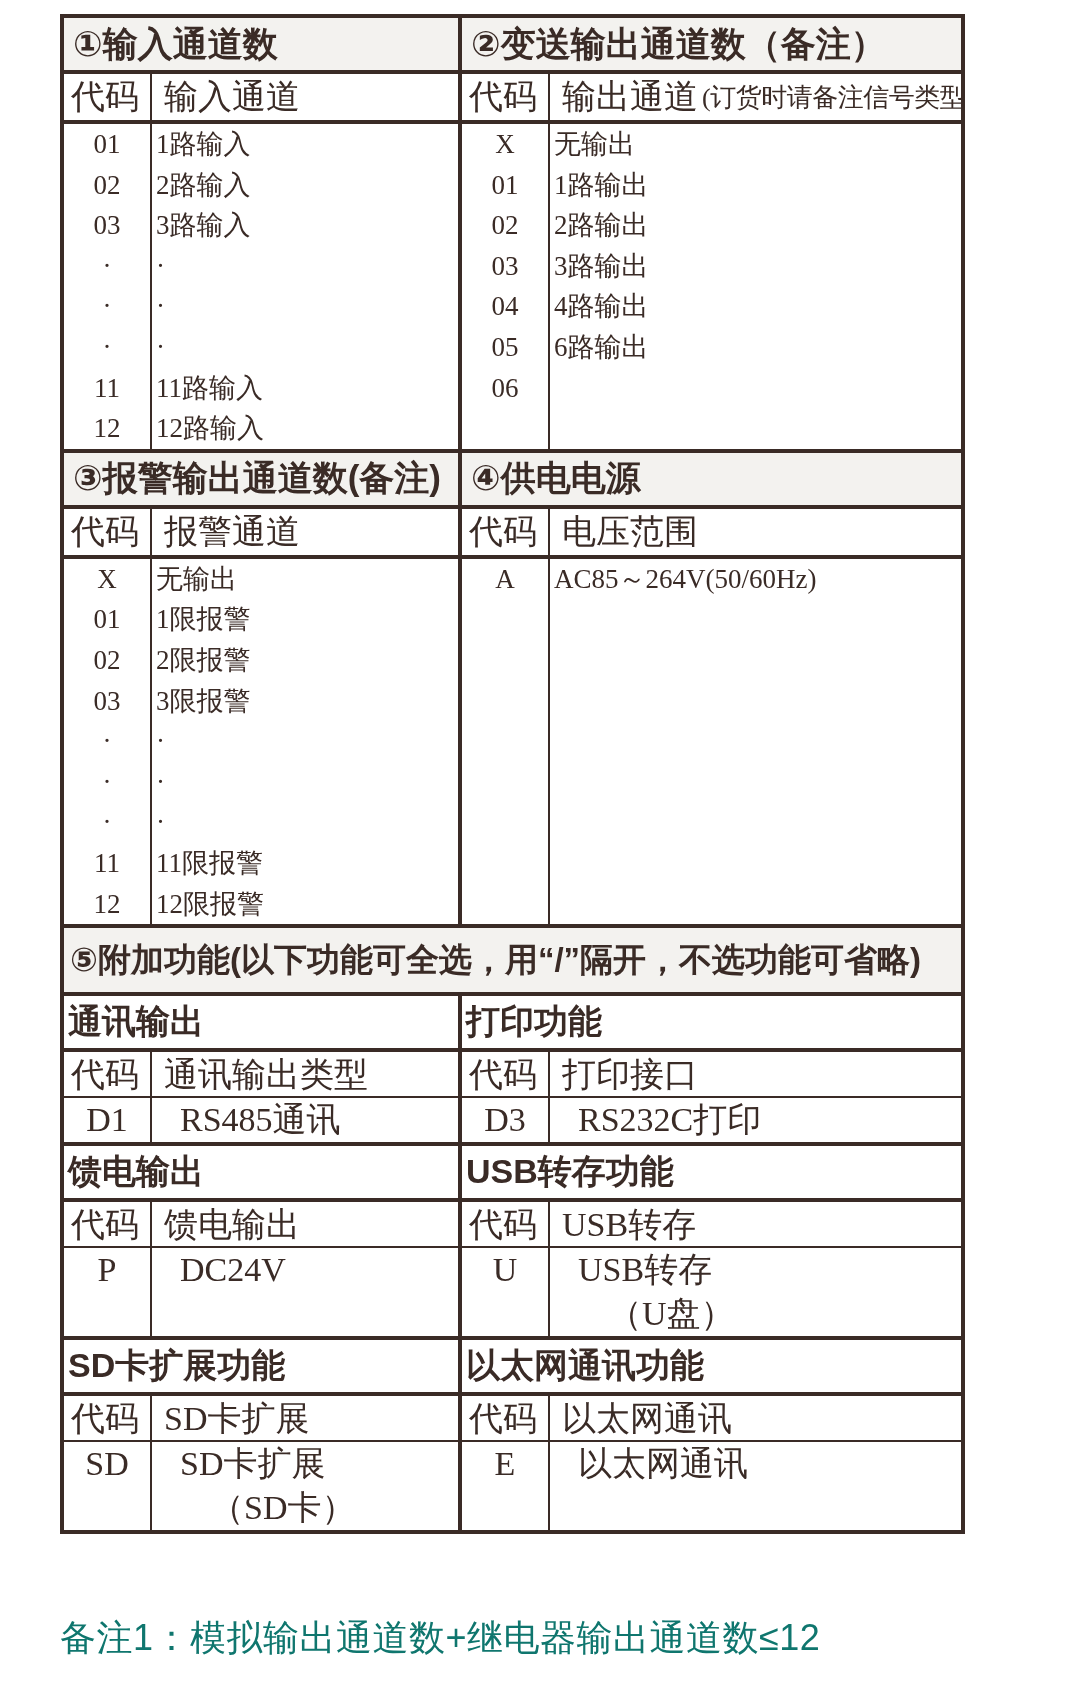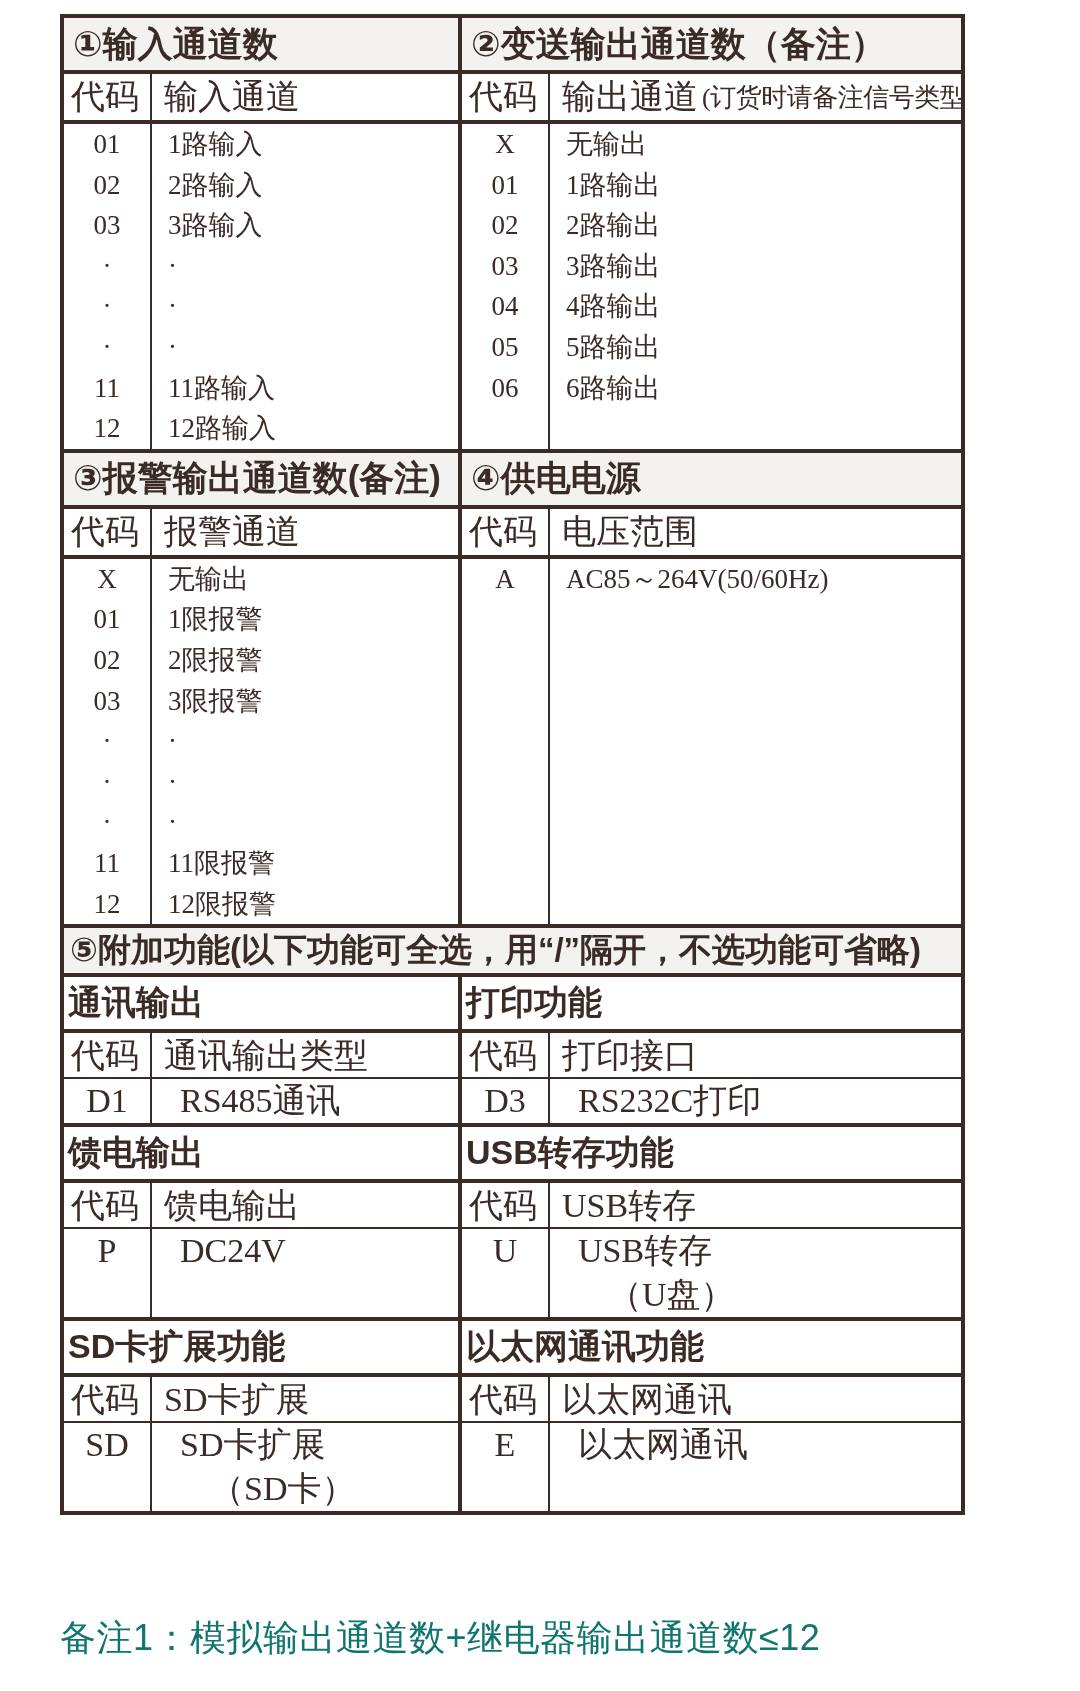--- a/index.html
+++ b/index.html
@@ -43,25 +43,25 @@
   .hdr .c2 {
     display: flex; align-items: center; padding-left: 12px;
     white-space: nowrap; overflow: hidden;
   }
   .note-small { font-size: 26px; margin-left: 4px; letter-spacing: -0.5px; }
 
   .tbody { flex: 1; display: grid; grid-template-columns: 88px 1fr; font-size: 27px; }
   .codes { border-right: 2px solid var(--bc); display: flex; flex-direction: column; }
   .codes > div { height: 40.6px; line-height: 40.6px; text-align: center; }
   .vals { display: flex; flex-direction: column; }
-  .vals > div { height: 40.6px; line-height: 40.6px; padding-left: 16px; }
+  .vals > div { height: 40.6px; line-height: 40.6px; padding-left: 4px; }
 
   .s5-title {
     border-top: 4px solid var(--bc);
-    height: 53px; border-bottom: 4px solid var(--bc);
+    height: 72px; border-bottom: 4px solid var(--bc);
     background: var(--titlebg);
     font-family: "Liberation Sans", "DejaVu Sans", sans-serif;
     font-weight: bold; font-size: 33px;
     display: flex; align-items: center; padding: 0 6px;
     white-space: nowrap; overflow: hidden;
   }
   .sub-title {
     height: 56px; border-bottom: 4px solid var(--bc);
     font-family: "Liberation Sans", "DejaVu Sans", sans-serif;
     font-weight: bold; font-size: 34px;
@@ -141,21 +141,20 @@
           <div>04</div>
           <div>05</div>
           <div>06</div>
         </div>
         <div class="vals">
           <div>无输出</div>
           <div>1路输出</div>
           <div>2路输出</div>
           <div>3路输出</div>
           <div>4路输出</div>
-          <div>5路输出</div>
           <div>6路输出</div>
         </div>
       </div>
     </div>
   </div>
 
   <div class="grid-2 bt4">
     <div class="half half-l">
       <div class="sec-title">③报警输出通道数(备注)</div>
       <div class="hdr">

